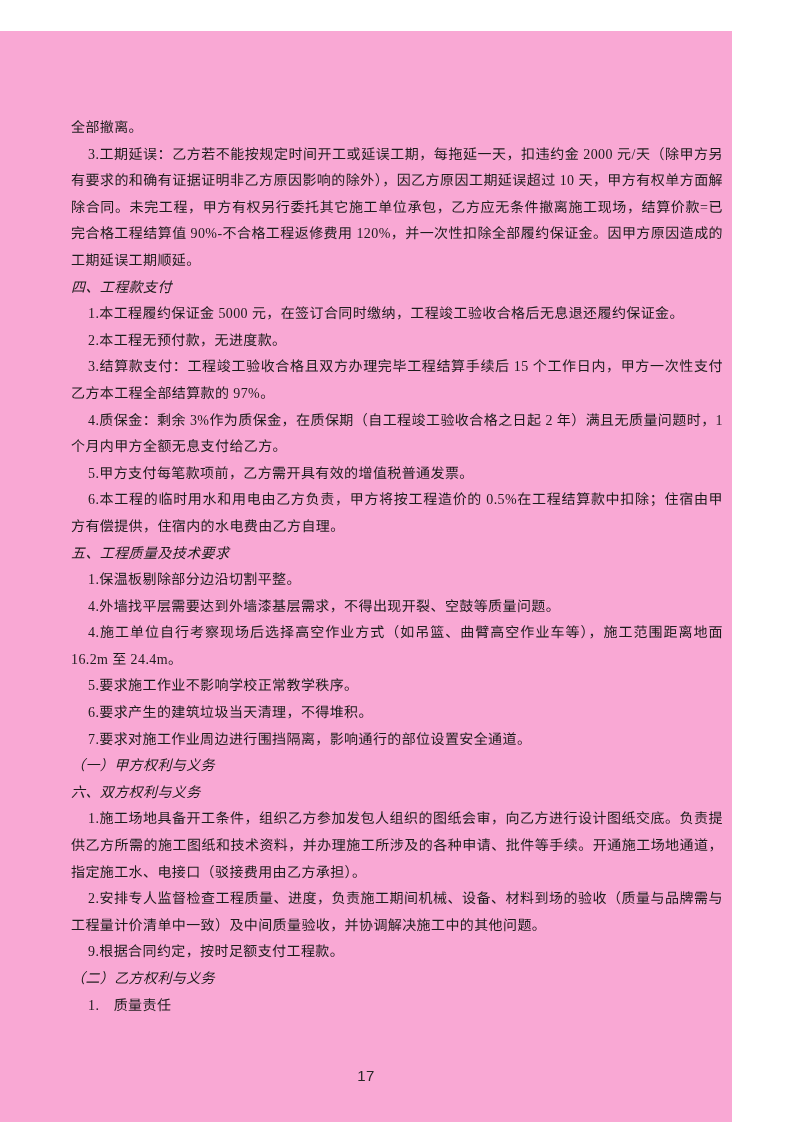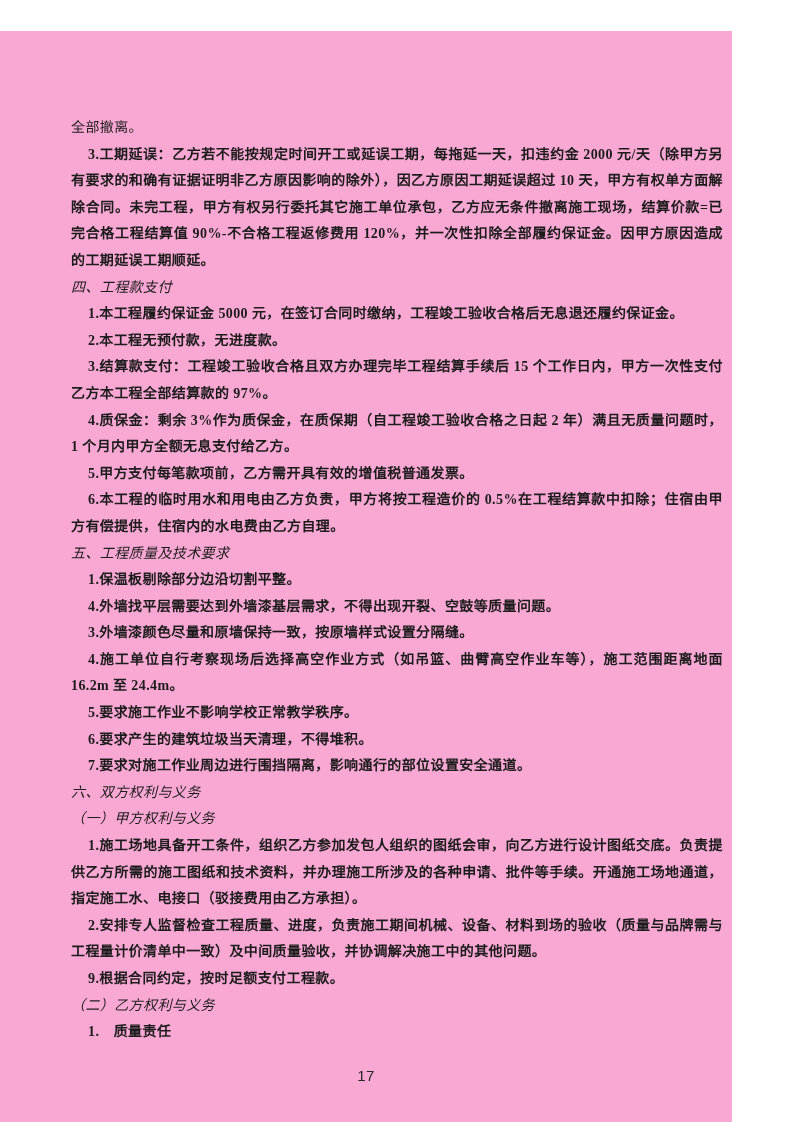--- a/index.html
+++ b/index.html
@@ -24,21 +24,21 @@
     width: 652px;
     font-size: 14px;
     line-height: 26.6px;
     letter-spacing: 0.4px;
     text-align: justify;
   }
   p.para {
     margin: 0;
     padding: 0;
   }
-  p.indent { text-indent: 17px; font-weight: bold; }
+  p.indent { text-indent: 17px; }
   p.flush  { text-indent: 0; }
   p.heading { text-indent: 0; font-style: italic; }
   .page-number {
     position: absolute;
     left: 0;
     right: 0;
     top: 1036px;
     text-align: center;
     font-family: "Liberation Sans", "DejaVu Sans", sans-serif;
     font-size: 15px;
@@ -56,27 +56,26 @@
       <p class="para heading">四、工程款支付</p>
       <p class="para indent">1.本工程履约保证金 5000 元，在签订合同时缴纳，工程竣工验收合格后无息退还履约保证金。</p>
       <p class="para indent">2.本工程无预付款，无进度款。</p>
       <p class="para indent">3.结算款支付：工程竣工验收合格且双方办理完毕工程结算手续后 15 个工作日内，甲方一次性支付乙方本工程全部结算款的 97%。</p>
       <p class="para indent">4.质保金：剩余 3%作为质保金，在质保期（自工程竣工验收合格之日起 2 年）满且无质量问题时，1 个月内甲方全额无息支付给乙方。</p>
       <p class="para indent">5.甲方支付每笔款项前，乙方需开具有效的增值税普通发票。</p>
       <p class="para indent">6.本工程的临时用水和用电由乙方负责，甲方将按工程造价的 0.5%在工程结算款中扣除；住宿由甲方有偿提供，住宿内的水电费由乙方自理。</p>
       <p class="para heading">五、工程质量及技术要求</p>
       <p class="para indent">1.保温板剔除部分边沿切割平整。</p>
       <p class="para indent">4.外墙找平层需要达到外墙漆基层需求，不得出现开裂、空鼓等质量问题。</p>
-      <p class="para indent">3.外墙漆颜色尽量和原墙保持一致，按原墙样式设置分隔缝。</p>
       <p class="para indent">4.施工单位自行考察现场后选择高空作业方式（如吊篮、曲臂高空作业车等），施工范围距离地面 16.2m 至 24.4m。</p>
       <p class="para indent">5.要求施工作业不影响学校正常教学秩序。</p>
       <p class="para indent">6.要求产生的建筑垃圾当天清理，不得堆积。</p>
       <p class="para indent">7.要求对施工作业周边进行围挡隔离，影响通行的部位设置安全通道。</p>
+      <p class="para heading">（一）甲方权利与义务</p>
       <p class="para heading">六、双方权利与义务</p>
-      <p class="para heading">（一）甲方权利与义务</p>
       <p class="para indent">1.施工场地具备开工条件，组织乙方参加发包人组织的图纸会审，向乙方进行设计图纸交底。负责提供乙方所需的施工图纸和技术资料，并办理施工所涉及的各种申请、批件等手续。开通施工场地通道，指定施工水、电接口（驳接费用由乙方承担）。</p>
       <p class="para indent">2.安排专人监督检查工程质量、进度，负责施工期间机械、设备、材料到场的验收（质量与品牌需与工程量计价清单中一致）及中间质量验收，并协调解决施工中的其他问题。</p>
       <p class="para indent">9.根据合同约定，按时足额支付工程款。</p>
       <p class="para heading">（二）乙方权利与义务</p>
       <p class="para indent">1.　质量责任</p>
     </div>
   <div class="page-number">17</div>
 </div>
 
 </body></html>

